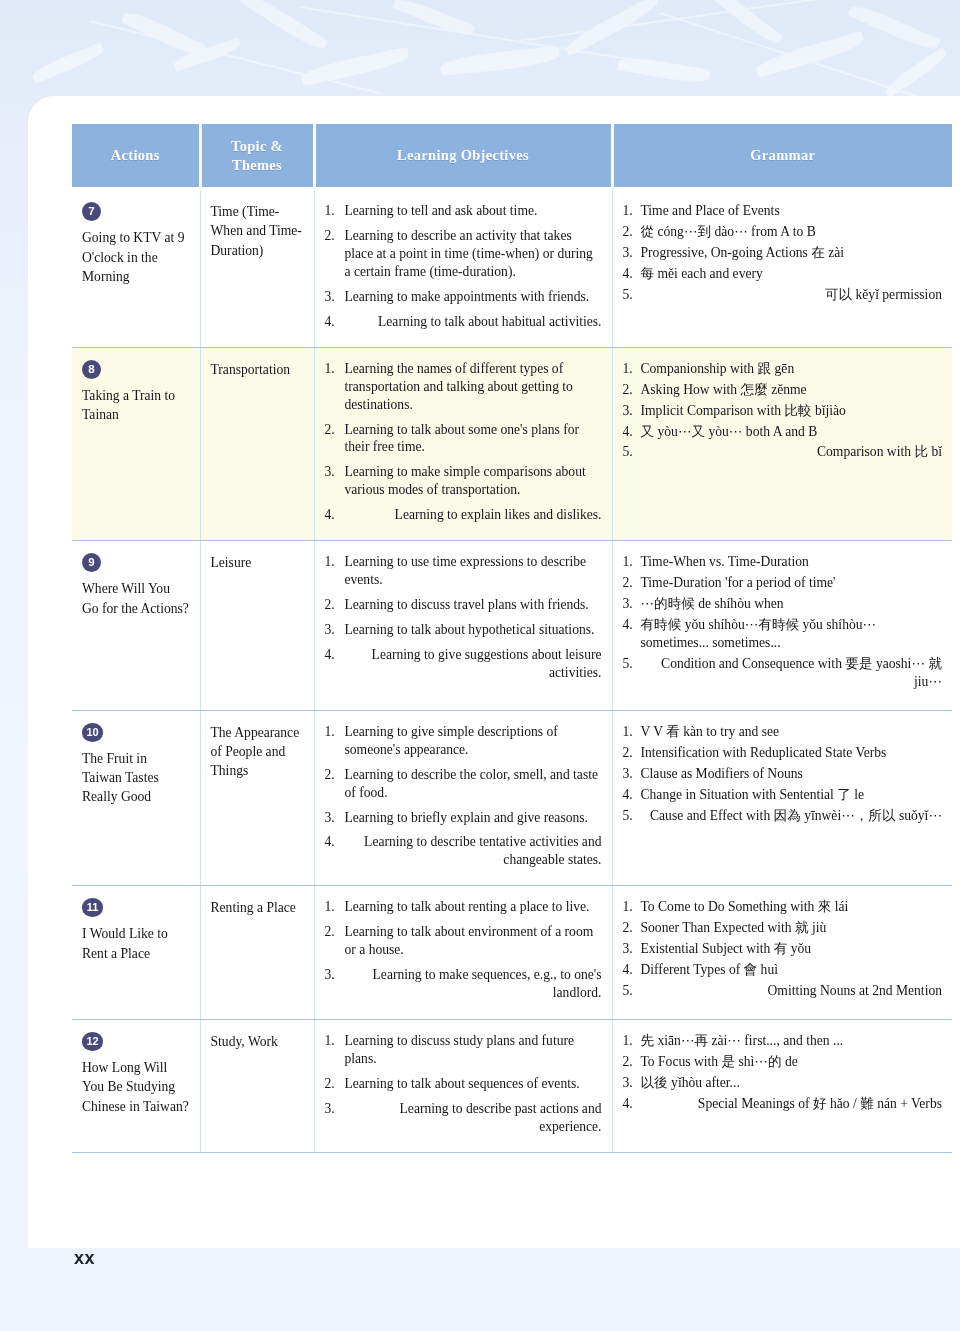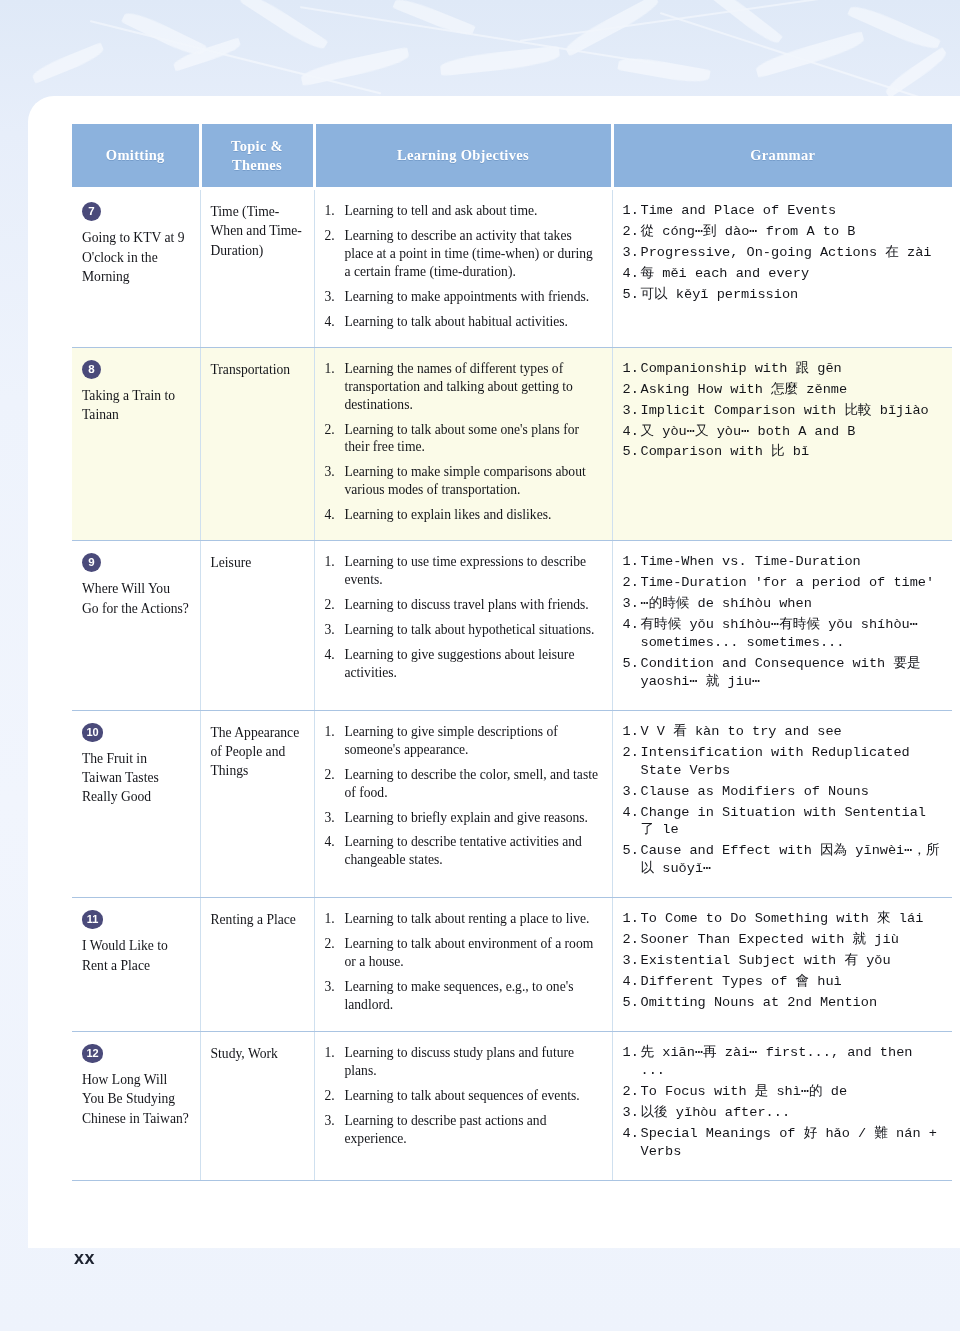--- a/index.html
+++ b/index.html
@@ -91,21 +91,21 @@
 
   tbody td {
     vertical-align: top;
     padding: 12px 10px 16px 10px;
     border-bottom: 1px solid #aac4e2;
     border-right: 1px solid #cfe0ef;
     font-size: 13.6px;
     line-height: 1.32;
     color: #14151a;
   }
-  tbody td:last-child { border-right: none; font-family: Liberation Mono, monospace; }
+  tbody td:last-child { border-right: none; }
   tbody tr.alt td { background: #fbfbe8; }
 
   
   .num-badge {
     display: inline-flex;
     align-items: center;
     justify-content: center;
     width: 19px; height: 19px;
     border-radius: 50%;
     background: #4a4a7a;
@@ -127,21 +127,21 @@
     padding: 0;
     list-style: none;
     counter-reset: it;
   }
   ol.items > li {
     position: relative;
     padding-left: 20px;
     margin-bottom: 7px;
     counter-increment: it;
   }
-  ol.items > li:last-child { margin-bottom: 0; }
+  ol.items > li:last-child { margin-bottom: 0; text-align: right; }
   ol.items > li::before {
     content: counter(it) ".";
     position: absolute;
     left: 0;
     top: 0;
   }
   ol.items.tight > li { margin-bottom: 3px; padding-left: 18px; }
 
   
   .folio {
@@ -185,21 +185,21 @@
 <div class="tbl-wrap">
   <table class="syllabus">
     <colgroup>
       <col class="c-lesson">
         <col class="c-topic">
         <col class="c-obj">
         <col class="c-gram">
     </colgroup>
     <thead>
       <tr>
-        <th>Omitting</th>
+        <th>Actions</th>
         <th>Topic &amp; Themes</th>
         <th>Learning Objectives</th>
         <th>Grammar</th>
       </tr>
     </thead>
     <tbody>
 
       <tr>
         <td>
           <span class="num-badge">7</span>

